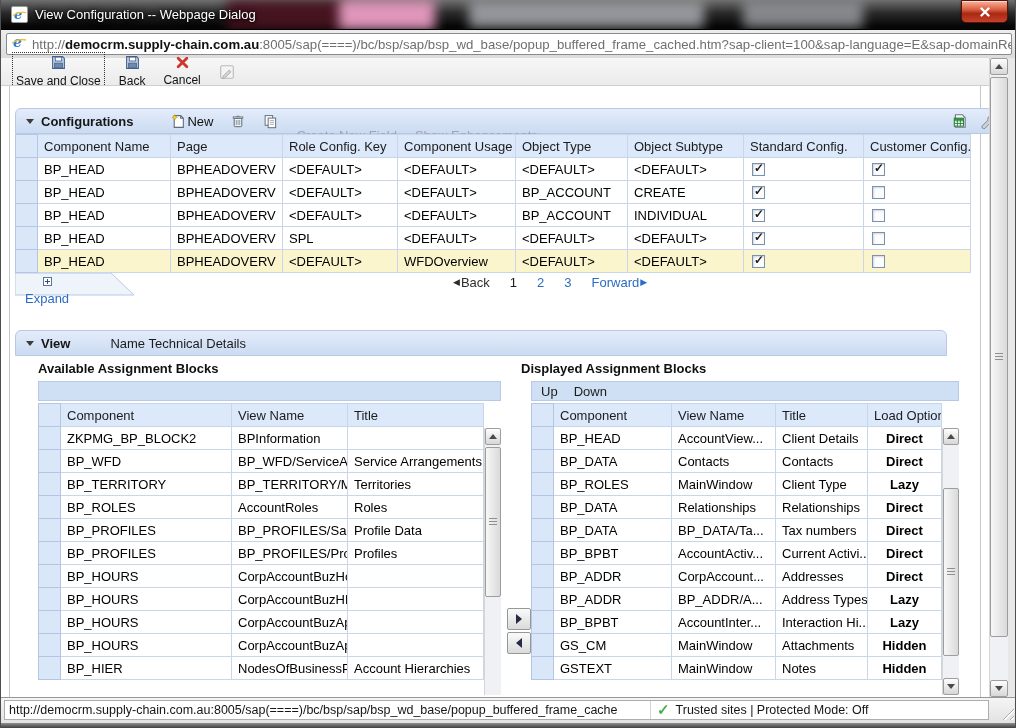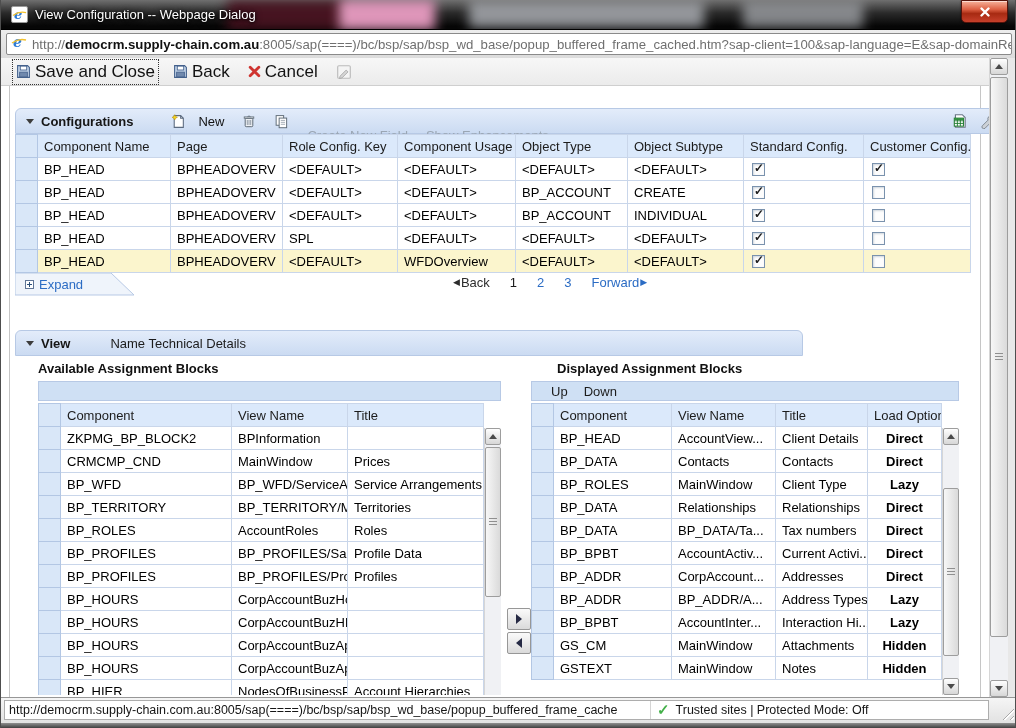--- a/index.html
+++ b/index.html
@@ -23,37 +23,37 @@
   .urlrow { position:absolute; left:0; top:30px; width:1016px; height:28px; background:linear-gradient(#ededed,#dcdcdc); }
   .urlfield { position:absolute; left:5px; right:5px; top:3px; height:22px; background:#fff; border:1px solid #8a8a8a; border-radius:2px;
               display:flex; align-items:center; padding-left:4px; overflow:hidden; white-space:nowrap; }
   .urlfield .ie16 { flex:0 0 16px; margin-right:5px; }
   .urltext { font-size:13.2px; color:#6f6f6f; }
   .urltext b { color:#111; font-weight:bold; }
 
   
   .toolbar { position:absolute; left:0; top:58px; width:988px; height:28px; background:linear-gradient(#f7f7f7,#ebebeb);
              border-bottom:1px solid #cfcfcf; display:flex; align-items:center; padding-left:12px; }
-  .tbtn { display:inline-flex; align-items:center; gap:4px; font-size:17px; color:#121212; padding:2px 3px; cursor:default; }
+  .tbtn { display:inline-flex; align-items:center; gap:4px; font-size:12px; color:#121212; padding:2px 3px; cursor:default;flex-direction:column; }
   .tbtn.focus { outline:1px dotted #333; }
   .tbtn + .tbtn { margin-left:12px; }
   .tbtn svg { display:block; }
   .tool-edit { margin-left:16px; opacity:.95; }
 
   
   .page { position:absolute; left:0; top:86px; width:988px; height:611px; background:#fff; }
   .page-frame { position:absolute; left:8px; top:86px; width:972px; height:611px;
                 border-left:1px solid #c6c6c6; border-right:1px solid #c6c6c6; }
 
   
   .blk-head { position:absolute; height:26px; background:linear-gradient(#e3ecfa,#cbdbf2);
               border:1px solid #b7c9e5; border-radius:6px 6px 0 0; display:flex; align-items:center; font-size:13px; }
   .tri-dn { width:0; height:0; border-left:4px solid transparent; border-right:4px solid transparent; border-top:5px solid #3c3c3c; display:inline-block; }
   .blk-title { font-weight:bold; color:#161616; margin-left:7px; }
-  .hd-act { display:inline-flex; align-items:center; gap:12px; color:#121212; cursor:default; }
+  .hd-act { display:inline-flex; align-items:center; gap:1px; color:#121212; cursor:default; }
   .hd-act.dis { color:#9aa6b4;margin-top:29px; }
   .cfg-actions { display:flex; align-items:center; gap:18px; margin-left:38px; }
   .hd-right { margin-left:auto; margin-right:10px; display:flex; gap:12px; align-items:center; }
 
   
   table.grid { border-collapse:collapse; table-layout:fixed; font-size:13px; background:#fff; }
   table.grid th { background:#dbe9fb; font-weight:normal; color:#1c1c1c; text-align:left; }
   table.grid th, table.grid td { border:1px solid #c9d6ea; padding:2px 6px; height:23px;
                                  white-space:nowrap; overflow:hidden; }
   table.grid td.sel, table.grid th.sel { background:#d9e7f8; border-color:#b3c7e4; padding:0; }
@@ -64,38 +64,38 @@
   .cfg-table-wrap { position:absolute; left:14px; top:134px; width:956px; }
 
   
   .cb { width:13px; height:13px; background:#fdfdfd; border:1px solid #7a92ad; position:relative; margin-left:2px;
         box-shadow:inset 1px 1px 2px rgba(120,140,160,.35); }
   .cb.checked::after { content:"\2713"; position:absolute; left:1px; top:-3px; font-size:12px; font-weight:bold; color:#1d1d1d; }
 
   
   .expand-tab { position:absolute; left:14px; top:273px; width:120px; height:23px; }
   .expand-tab svg { position:absolute; left:0; top:0; }
-  .expand-lbl { position:absolute; left:10px; top:4px; font-size:13px; color:#2b6cc4; display:flex; align-items:center; gap:5px; }
+  .expand-lbl { position:absolute; left:10px; top:4px; font-size:13px; color:#2b6cc4; display:flex; align-items:center; gap:5px;flex-direction:column; }
   .plusbox { width:9px; height:9px; border:1px solid #5f7596; background:#fff; position:relative; display:inline-block; }
   .plusbox::before { content:""; position:absolute; left:1px; right:1px; top:3px; height:1px; background:#2b4f79; }
   .plusbox::after { content:""; position:absolute; top:1px; bottom:1px; left:3px; width:1px; background:#2b4f79; }
   .pager { position:absolute; left:452px; top:275px; display:flex; align-items:center; gap:20px; font-size:13px; }
   .pager .arrow { font-size:9px; position:relative; top:-1px; }
   .pg-back { color:#2c2c2c; display:flex; align-items:center; gap:1px; }
   .pg-num { color:#2b6cc4; }
   .pg-num.current { color:#1c1c1c; }
   .pg-fwd { color:#2b6cc4; display:flex; align-items:center; gap:1px; }
 
   
-  .view-head { left:14px; top:330px; width:788px; }
+  .view-head { left:14px; top:330px; width:932px; }
   .view-tab { margin-left:40px; color:#1c1c1c; }
   .list-heading { position:absolute; top:361px; font-size:13px; font-weight:bold; color:#101010; }
   .list-box { position:absolute; top:381px; height:314px; overflow:hidden; }
   .band { height:20px; background:#cfe0f4; border:1px solid #b7c9e5; margin-bottom:2px;
-          display:flex; align-items:center; gap:16px; padding-left:19px; font-size:13px; color:#1c1c1c; }
+          display:flex; align-items:center; gap:16px; padding-left:9px; font-size:13px; color:#1c1c1c; }
 
   
   .vscroll { position:absolute; background:#f0f1f4; border-left:1px solid #d6d6d6; }
   .sb-btn { position:absolute; left:0; width:100%; height:17px; background:linear-gradient(#fefefe,#d7d7d7);
             border:1px solid #9d9d9d; border-radius:2px; display:flex; align-items:center; justify-content:center; }
   .sb-thumb { position:absolute; left:0; width:100%; background:linear-gradient(to right,#f7f7f7,#dadada);
               border:1px solid #9d9d9d; border-radius:2px; }
   .grip { position:absolute; left:50%; top:50%; transform:translate(-50%,-50%); width:8px; height:8px;
           background:repeating-linear-gradient(to bottom,#8f8f8f 0,#8f8f8f 1px,transparent 1px,transparent 3px); }
   .t-up { width:0; height:0; border-left:4px solid transparent; border-right:4px solid transparent; border-bottom:5px solid #4a4a4a; }
@@ -390,26 +390,20 @@
       </thead>
       <tbody>
           <tr>
             <td class="sel"></td>
             <td>ZKPMG_BP_BLOCK2</td>
             <td>BPInformation</td>
             <td></td>
           </tr>
           <tr>
             <td class="sel"></td>
-            <td>CRMCMP_CND</td>
-            <td>MainWindow</td>
-            <td>Prices</td>
-          </tr>
-          <tr>
-            <td class="sel"></td>
             <td>BP_WFD</td>
             <td>BP_WFD/ServiceArr...</td>
             <td>Service Arrangements</td>
           </tr>
           <tr>
             <td class="sel"></td>
             <td>BP_TERRITORY</td>
             <td>BP_TERRITORY/Ma...</td>
             <td>Territories</td>
           </tr>
@@ -473,21 +467,21 @@
     </div>
   </div>
 
   <div class="xfer" style="top:608px">
       <span class="t-right"></span>
     </div>
   <div class="xfer" style="top:632px">
       <span class="t-left"></span>
     </div>
 
-  <div class="list-heading" style="left:556px">Displayed Assignment Blocks</div>
+  <div class="list-heading" style="left:520px">Displayed Assignment Blocks</div>
   <div class="list-box" style="left:530px;width:428px">
     <div class="band">
       <span>Up</span>
       <span>Down</span>
     </div>
     <table class="grid" style="width:411px">
       <colgroup>
           <col style="width:22px">
           <col style="width:118px">
           <col style="width:104px">

